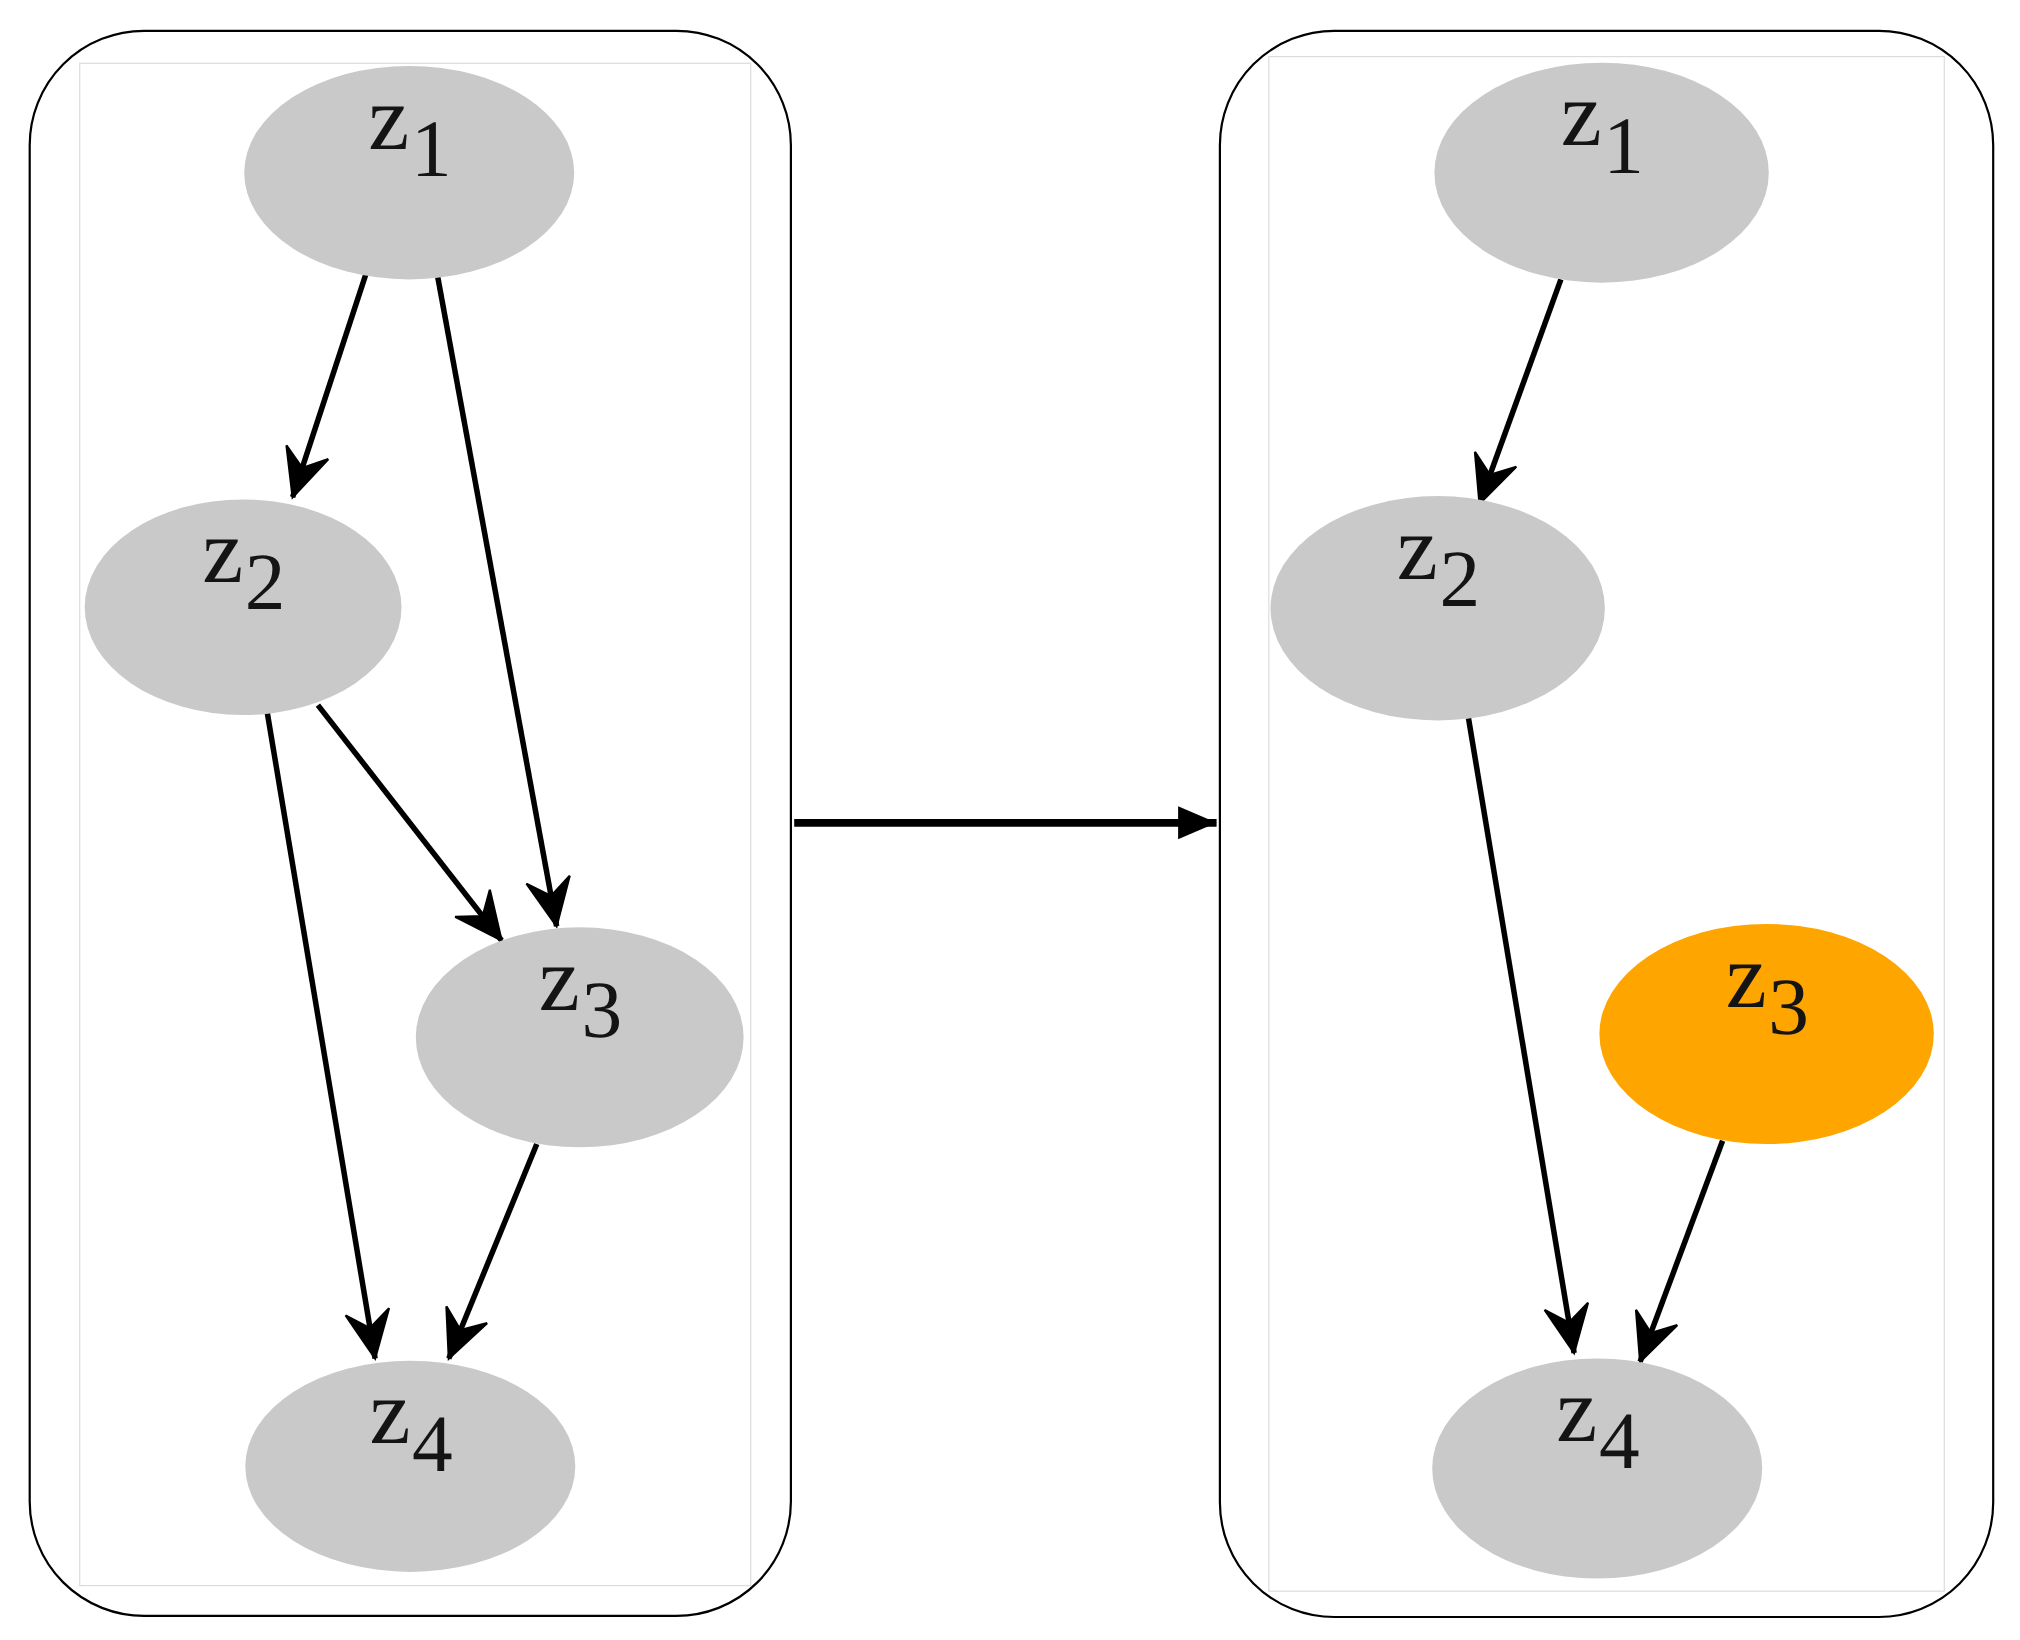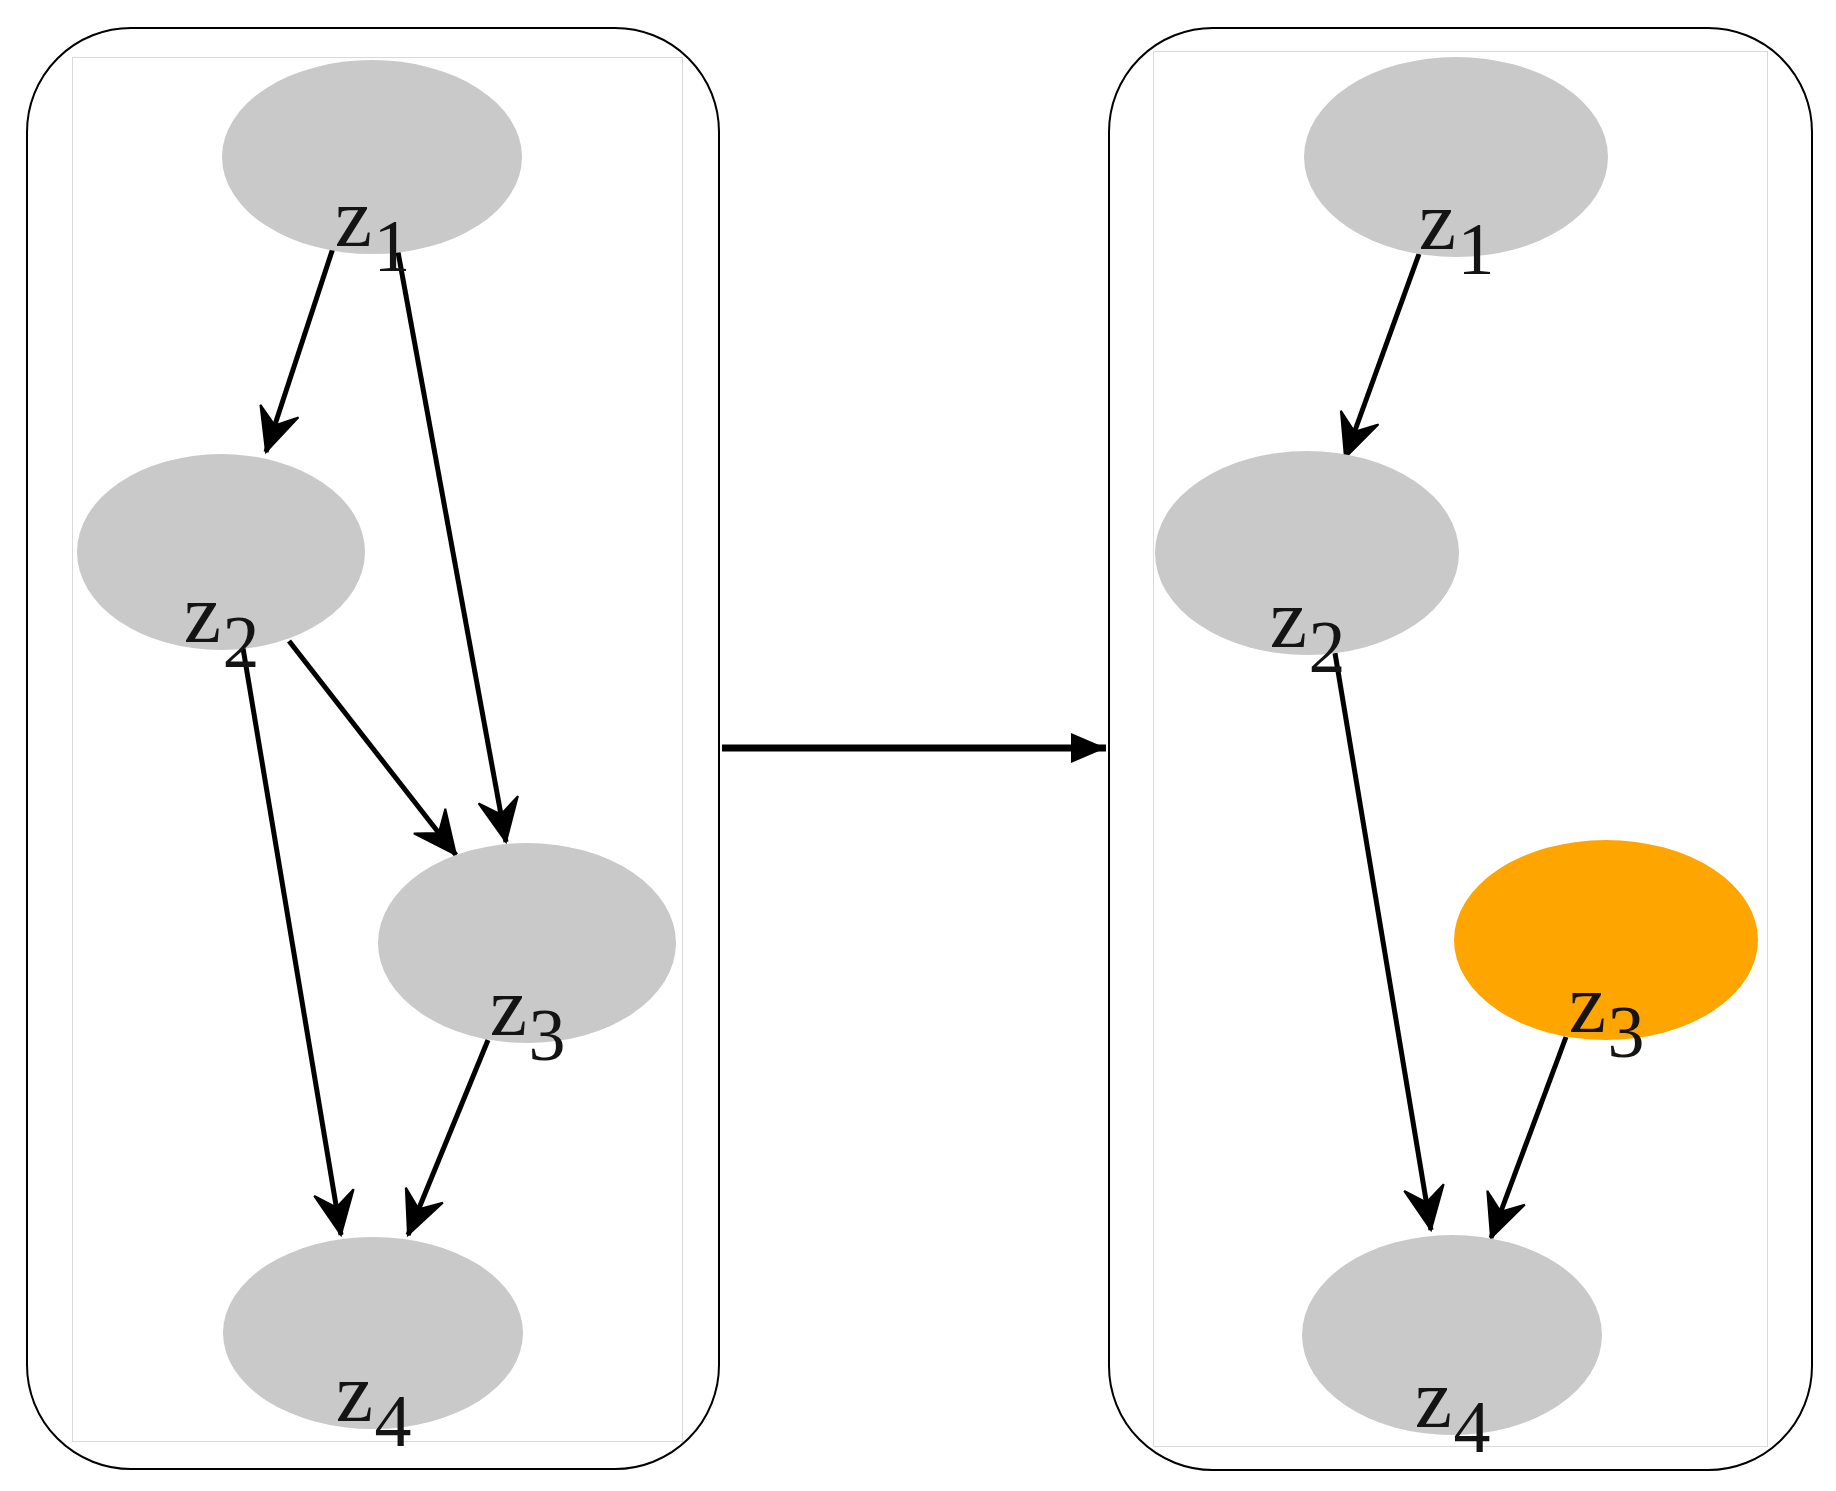--- a/index.html
+++ b/index.html
@@ -27,21 +27,21 @@
   #edge-layer {
     position: absolute;
     left: 0; top: 0;
     width: 1836px;
     height: 1491px;
   }
   .node {
     position: absolute;
     border-radius: 50%;
     display: flex;
-    align-items: flex-end;
+    align-items: flex-start;
     justify-content: center;
   }
   .node-label {
     color: #141414;
     font-size: 84px;
     line-height: 1;
     white-space: nowrap;
     transform: translateY(6px);
   }
   .node-label .sub {

